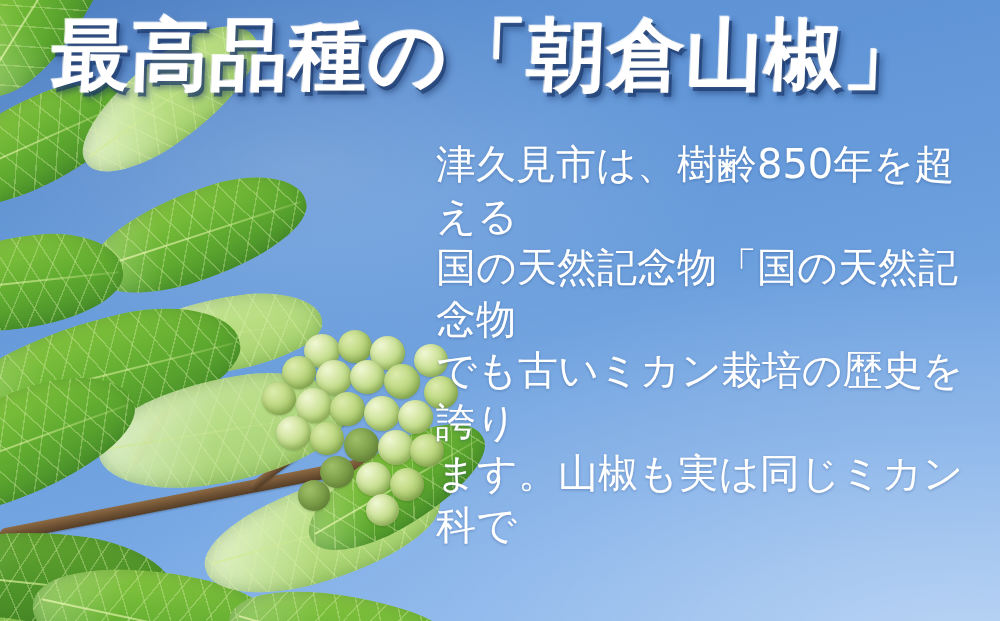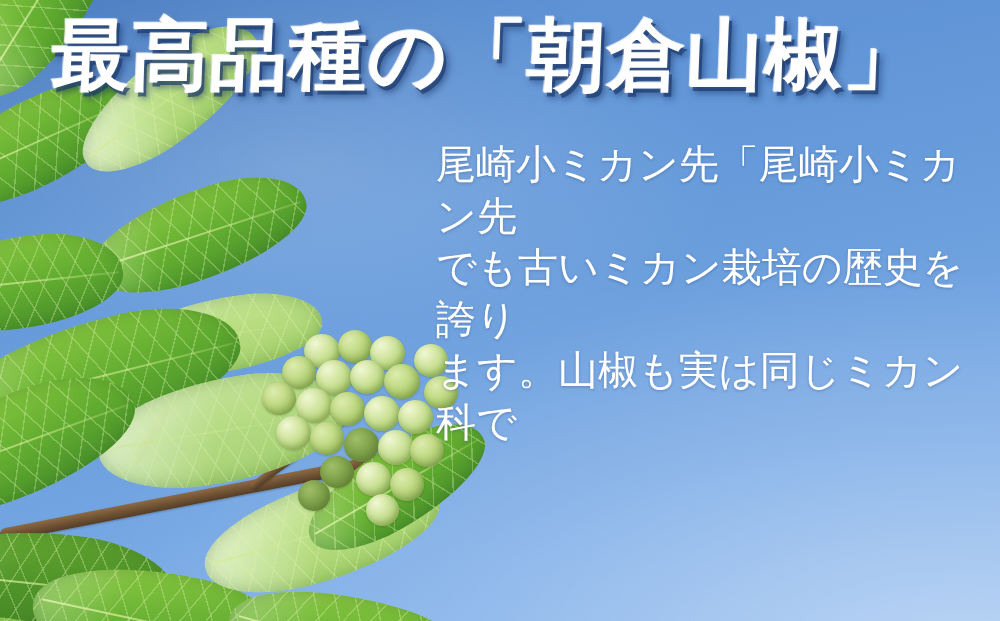--- a/index.html
+++ b/index.html
@@ -198,19 +198,20 @@
     <div class="bb dk" style="left:62px;top:126px;width:34px;height:32px;"></div>
     <div class="bb" style="left:98px;top:132px;width:35px;height:34px;"></div>
     <div class="bb sh" style="left:132px;top:138px;width:34px;height:33px;"></div>
     <div class="bb dk" style="left:40px;top:150px;width:32px;height:31px;"></div>
     <div class="bb" style="left:108px;top:164px;width:33px;height:32px;"></div>
   </div>
 
   <div class="title">最高品種の「朝倉山椒」</div>
 
   <div class="body-text">
-    <p>尾崎小ミカン先「尾崎小ミカン先</p>
+    <p>津久見市は、樹齢850年を超える</p>
+    <p>国の天然記念物「国の天然記念物</p>
     <p>でも古いミカン栽培の歴史を誇り</p>
     <p>ます。山椒も実は同じミカン科で</p>
 
   </div>
 
 </div>
 
 </body></html>

